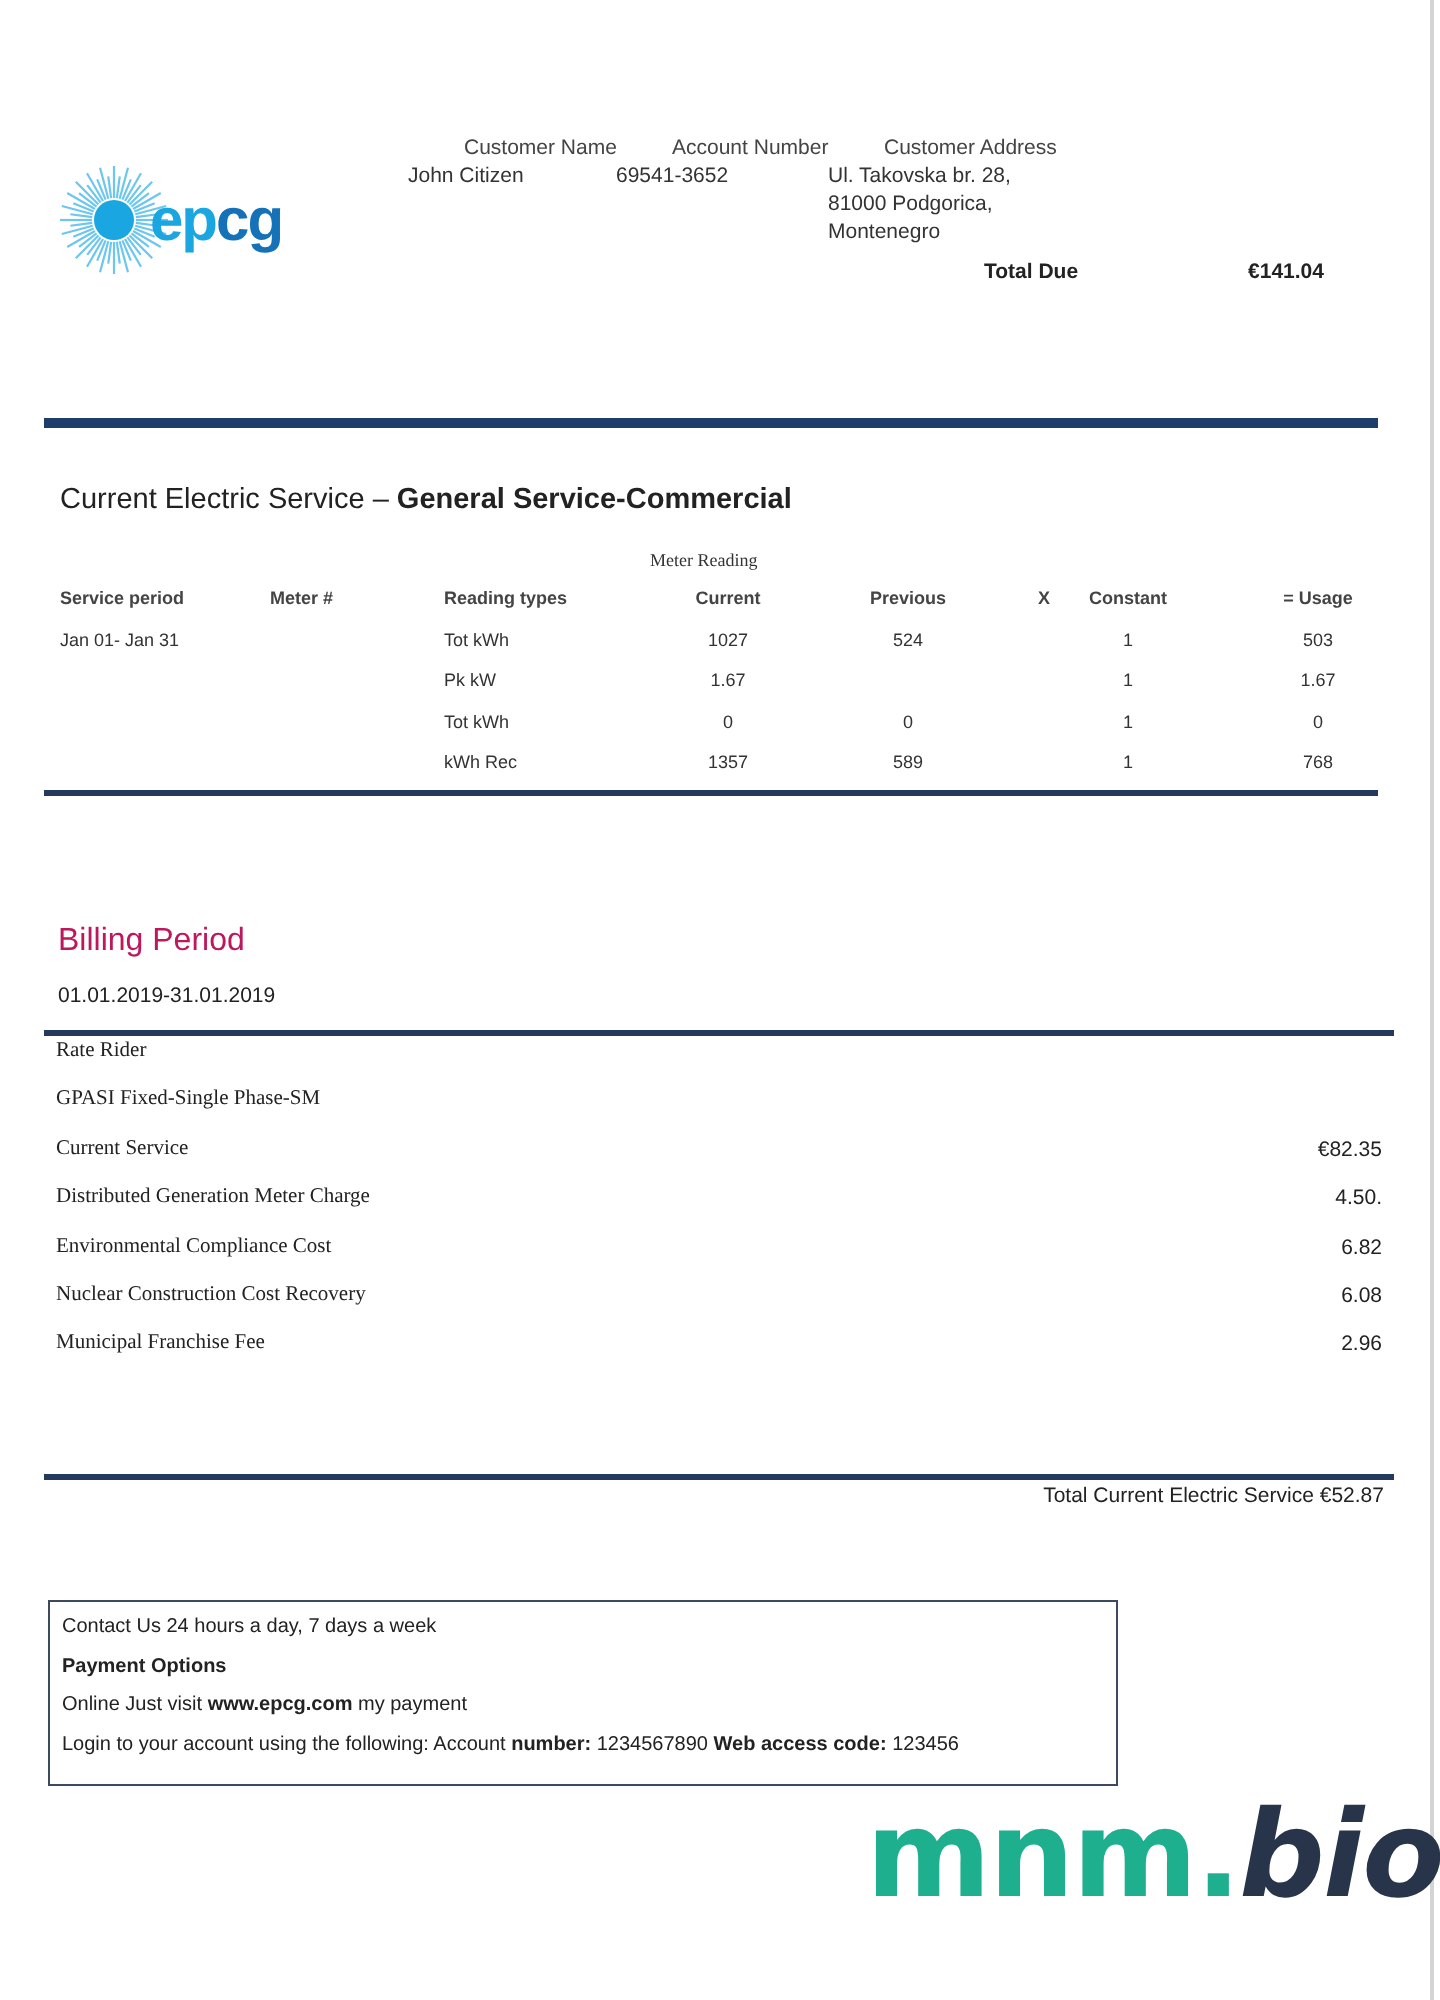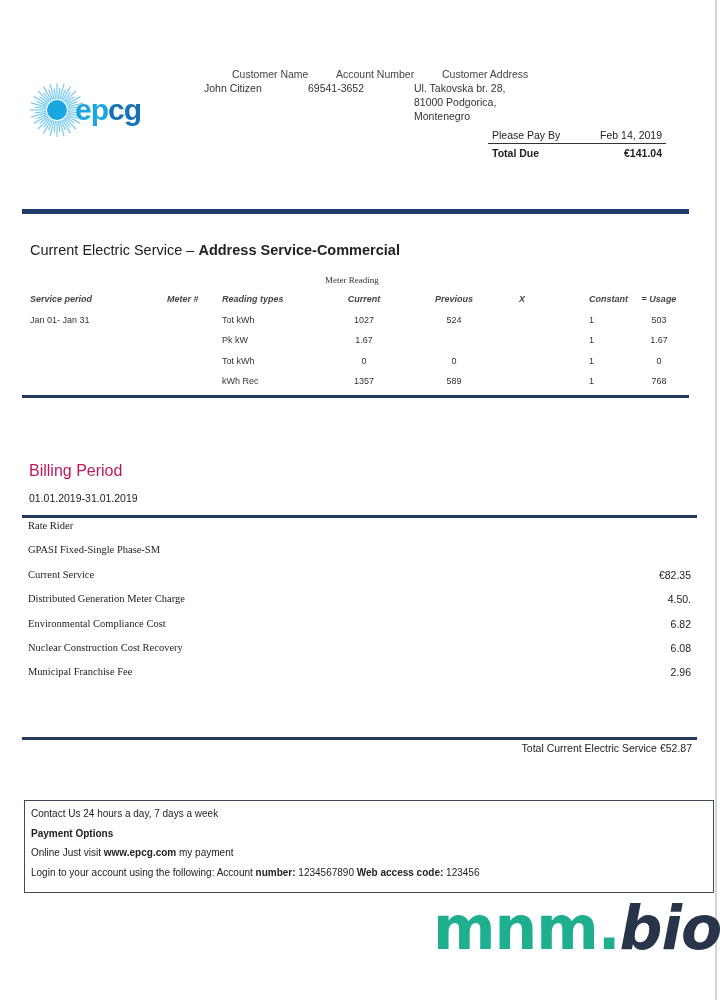--- a/index.html
+++ b/index.html
@@ -24,43 +24,43 @@
     .rule-thick { position: absolute; left: 22px; width: 667px; height: 5px; background: #1f3d6b; top: 209px; }
 
     .svc-title { position: absolute; left: 30px; top: 242px; font-size: 14.5px; color: #222; }
     .svc-title b { font-weight: bold; }
 
     .meter-reading-lbl { position: absolute; left: 325px; top: 275px; font-size: 9px; font-family: "Liberation Serif", serif; color: #333; }
 
     .mtable { position: absolute; left: 22px; top: 290px; width: 667px; font-size: 9px; color: #333; }
     .mtable .tr { position: relative; height: 20.5px; }
     .mtable .c { position: absolute; top: 4px; white-space: nowrap; }
-    .mtable .th .c { font-weight: bold; color: #444; font-style: italic; }
+    .mtable .th .c { font-weight: bold; color: #444; }
     .c-period { left: 8px; }
-    .c-meter { left: 113px; margin-left: 32px; }
+    .c-meter { left: 113px; }
     .c-rtype { left: 200px; width: 88px; }
     .c-cur { left: 312px; width: 60px; text-align: center; }
     .c-prev { left: 402px; width: 60px; text-align: center; }
     .c-x { left: 492px; width: 16px; text-align: center; }
-    .c-const { left: 567px; width: 60px; text-align: left; }
+    .c-const { left: 512px; width: 60px; text-align: center; }
     .c-usage { left: 612px; width: 50px; text-align: center; }
     .mtable-rule { position: absolute; left: 22px; top: 395px; width: 667px; height: 2.5px; background: #23395d; }
 
     .billing-title { position: absolute; left: 29px; top: 462px; font-size: 16px; color: #be185d; }
     .billing-dates { position: absolute; left: 29px; top: 492px; font-size: 10.5px; color: #222; }
     .bill-rule-top { position: absolute; left: 22px; top: 515px; width: 675px; height: 2.5px; background: #23395d; }
 
     .charges { position: absolute; left: 22px; top: 518px; width: 675px; font-size: 10.5px; color: #222; }
     .charges .line { position: relative; height: 24.4px; }
     .charges .desc { position: absolute; left: 6px; top: 2px; font-family: Liberation Serif, serif; }
     .charges .amt { position: absolute; right: 6px; top: 2px; text-align: right; }
     .bill-rule-bot { position: absolute; left: 22px; top: 737px; width: 675px; height: 2.5px; background: #23395d; }
     .bill-total { position: absolute; right: 28px; top: 742px; font-size: 10.5px; color: #222; }
 
-    .contact-box { position: absolute; left: 24px; top: 800px; width: 690px; height: 93px; border: 1.5px solid #3b4a5e; padding: 3px 6px; font-size: 10px; color: #222; }
+    .contact-box { position: absolute; left: 24px; top: 800px; width: 535px; height: 93px; border: 1.5px solid #3b4a5e; padding: 3px 6px; font-size: 10px; color: #222; }
     .contact-box .ln { height: 19.5px; line-height: 19.5px; white-space: nowrap; }
     .contact-box b { font-weight: bold; }
 
     .watermark { position: absolute; left: 433px; top: 898px; font-family: "DejaVu Sans", sans-serif; font-size: 60px; font-weight: bold; letter-spacing: -1px; line-height: 1; }
     .watermark .wm-a { color: #1eb08e; }
     .watermark .wm-b { color: #273449; font-style: italic; }
   </style>
 </head>
 <body>
 
@@ -134,34 +134,30 @@
   <div>69541-3652</div>
 </div>
 <div class="hdr-block cust-addr">
   <div class="lbl">Customer Address</div>
   <div>Ul. Takovska br. 28,</div>
   <div>81000 Podgorica,</div>
   <div>Montenegro</div>
 </div>
 
 <div class="paybox">
-  <div class="row first">
-    <span>Please Pay By</span>
-    <span>Feb 14, 2019</span>
-  </div>
   <div class="row second">
     <span>Total Due</span>
     <span>€141.04</span>
   </div>
 </div>
 
 <div class="rule-thick"></div>
 
 <div class="svc-title">
-  <span>Current Electric Service – </span><b>Address Service-Commercial</b>
+  <span>Current Electric Service – </span><b>General Service-Commercial</b>
 </div>
 
 <div class="meter-reading-lbl">Meter Reading</div>
 
 <div class="mtable">
   <div class="tr th">
     <span class="c c-period">Service period</span>
     <span class="c c-meter">Meter #</span>
     <span class="c c-rtype">Reading types</span>
     <span class="c c-cur">Current</span>

